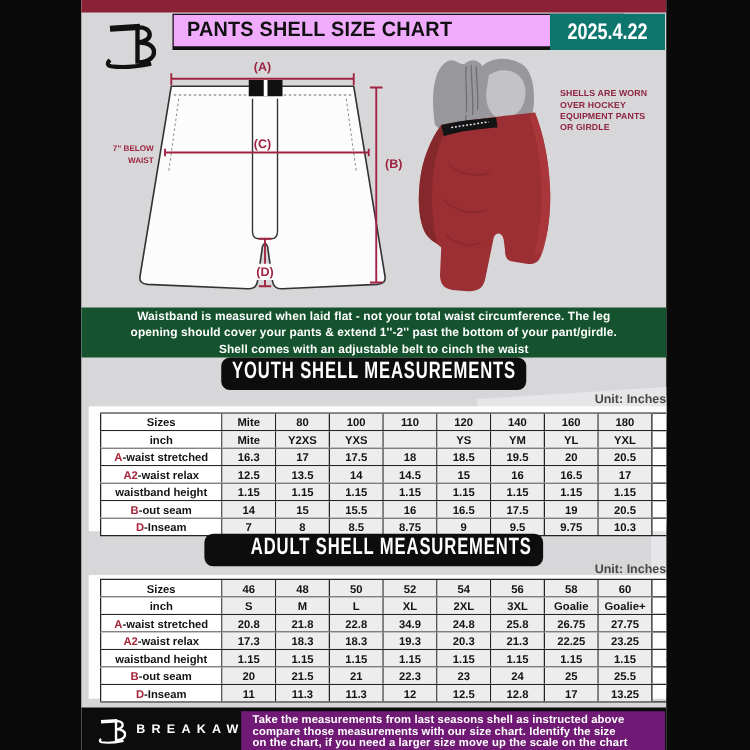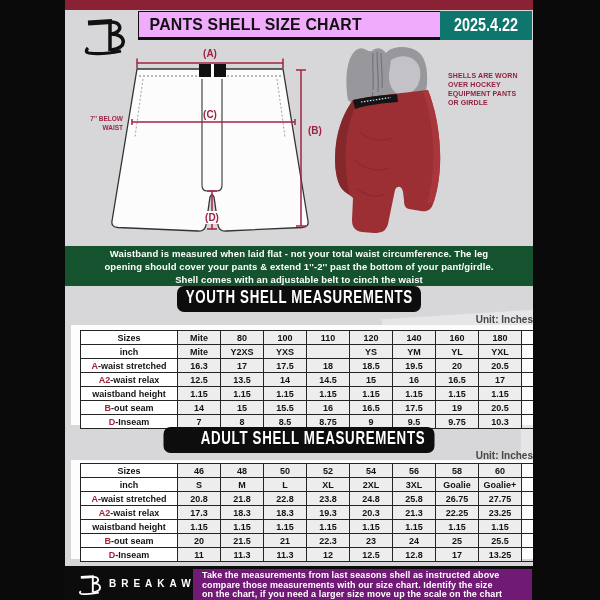--- a/index.html
+++ b/index.html
@@ -279,21 +279,21 @@
         <div class="tcell tval">2XL</div>
         <div class="tcell tval">3XL</div>
         <div class="tcell tval">Goalie</div>
         <div class="tcell tval">Goalie+</div>
       </div>
       <div class="trow">
         <div class="tcell tlabel"><span class="accent">A</span>-waist stretched</div>
         <div class="tcell tval">20.8</div>
         <div class="tcell tval">21.8</div>
         <div class="tcell tval">22.8</div>
-        <div class="tcell tval">23.8</div>
+        <div class="tcell tval">34.9</div>
         <div class="tcell tval">24.8</div>
         <div class="tcell tval">25.8</div>
         <div class="tcell tval">26.75</div>
         <div class="tcell tval">27.75</div>
       </div>
       <div class="trow">
         <div class="tcell tlabel"><span class="accent">A2</span>-waist relax</div>
         <div class="tcell tval">17.3</div>
         <div class="tcell tval">18.3</div>
         <div class="tcell tval">18.3</div>

